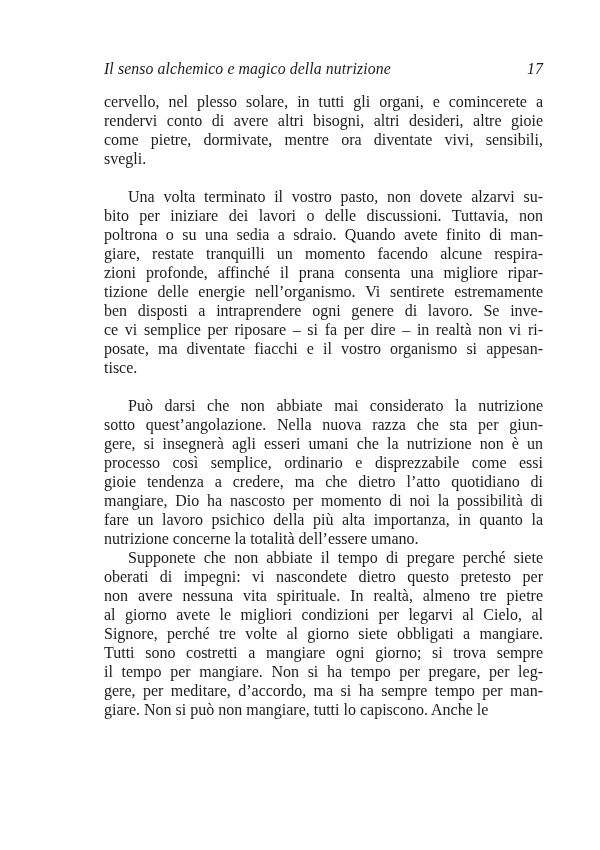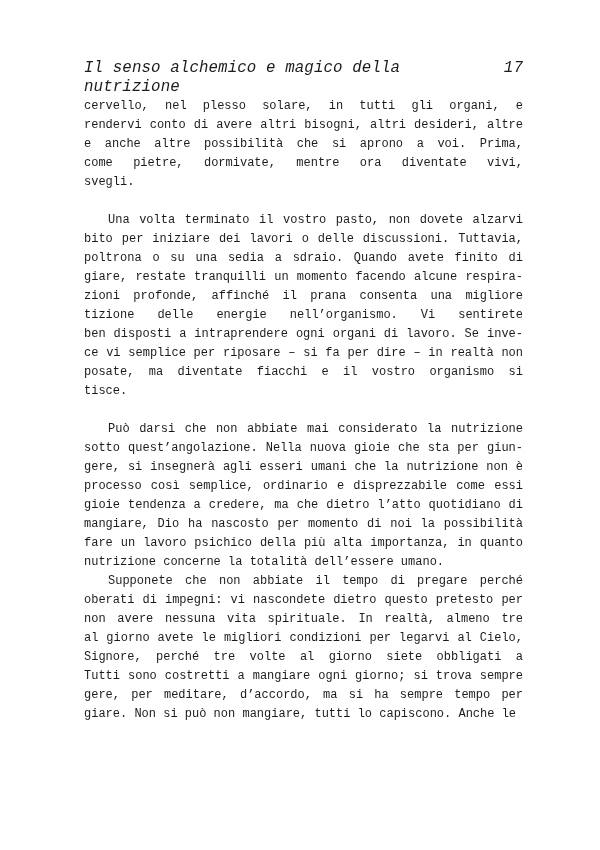--- a/index.html
+++ b/index.html
@@ -15,36 +15,36 @@
   .page {
     position: relative;
     width: 600px;
     height: 850px;
     background: #ffffff;
     color: #1c1c1c;
     font-family: "Liberation Serif", serif;
   }
   .content {
     position: absolute;
-    left: 84px;
+    left: 104px;
     top: 59px;
     width: 439px;
-    font-family: Liberation Mono, monospace;
   }
   .running-header {
     display: flex;
     justify-content: space-between;
     align-items: baseline;
     font-style: italic;
     font-size: 15.8px;
     line-height: 19px;
     letter-spacing: 0.1px;
   }
   .text-body {
-    font-size: 12px;
+    margin-top: 14px;
+    font-size: 16px;
     line-height: 19px;
   }
   .para {
     margin: 0;
   }
   .para.gap {
     margin-top: 19px;
   }
   .line {
     text-align: justify;
@@ -66,51 +66,51 @@
 <div class="page" style="background: rgb(255, 255, 255); color: rgb(28, 28, 28);">
   <div class="content">
     <div class="running-header">
       <span class="title">Il senso alchemico e magico della nutrizione</span>
       <span class="pagenum">17</span>
     </div>
     <div class="text-body">
         <div class="para">
           <div class="line">cervello, nel plesso solare, in tutti gli organi, e comincerete a</div>
           <div class="line">rendervi conto di avere altri bisogni, altri desideri, altre gioie</div>
-          <div class="line">e anche altre possibilità che si aprono a voi. Prima, eravate</div>
           <div class="line">come pietre, dormivate, mentre ora diventate vivi, sensibili,</div>
           <div class="line last">svegli.</div>
         </div>
         <div class="para gap">
           <div class="line indent">Una volta terminato il vostro pasto, non dovete alzarvi su-</div>
           <div class="line">bito per iniziare dei lavori o delle discussioni. Tuttavia, non</div>
           <div class="line">poltrona o su una sedia a sdraio. Quando avete finito di man-</div>
           <div class="line">giare, restate tranquilli un momento facendo alcune respira-</div>
           <div class="line">zioni profonde, affinché il prana consenta una migliore ripar-</div>
           <div class="line">tizione delle energie nell’organismo. Vi sentirete estremamente</div>
-          <div class="line">ben disposti a intraprendere ogni organi di lavoro. Se inve-</div>
+          <div class="line">ben disposti a intraprendere ogni genere di lavoro. Se inve-</div>
           <div class="line">ce vi semplice per riposare – si fa per dire – in realtà non vi ri-</div>
           <div class="line">posate, ma diventate fiacchi e il vostro organismo si appesan-</div>
           <div class="line last">tisce.</div>
         </div>
         <div class="para gap">
           <div class="line indent">Può darsi che non abbiate mai considerato la nutrizione</div>
-          <div class="line">sotto quest’angolazione. Nella nuova gioie che sta per giun-</div>
+          <div class="line">sotto quest’angolazione. Nella nuova razza che sta per giun-</div>
           <div class="line">gere, si insegnerà agli esseri umani che la nutrizione non è un</div>
           <div class="line">processo così semplice, ordinario e disprezzabile come essi</div>
           <div class="line">gioie tendenza a credere, ma che dietro l’atto quotidiano di</div>
           <div class="line">mangiare, Dio ha nascosto per momento di noi la possibilità di</div>
           <div class="line">fare un lavoro psichico della più alta importanza, in quanto la</div>
           <div class="line last">nutrizione concerne la totalità dell’essere umano.</div>
         </div>
         <div class="para">
           <div class="line indent">Supponete che non abbiate il tempo di pregare perché siete</div>
           <div class="line">oberati di impegni: vi nascondete dietro questo pretesto per</div>
           <div class="line">non avere nessuna vita spirituale. In realtà, almeno tre pietre</div>
           <div class="line">al giorno avete le migliori condizioni per legarvi al Cielo, al</div>
           <div class="line">Signore, perché tre volte al giorno siete obbligati a mangiare.</div>
           <div class="line">Tutti sono costretti a mangiare ogni giorno; si trova sempre</div>
+          <div class="line">il tempo per mangiare. Non si ha tempo per pregare, per leg-</div>
           <div class="line">gere, per meditare, d’accordo, ma si ha sempre tempo per man-</div>
           <div class="line last">giare. Non si può non mangiare, tutti lo capiscono. Anche le</div>
         </div>
       </div>
   </div>
 </div>
 
 </body></html>

